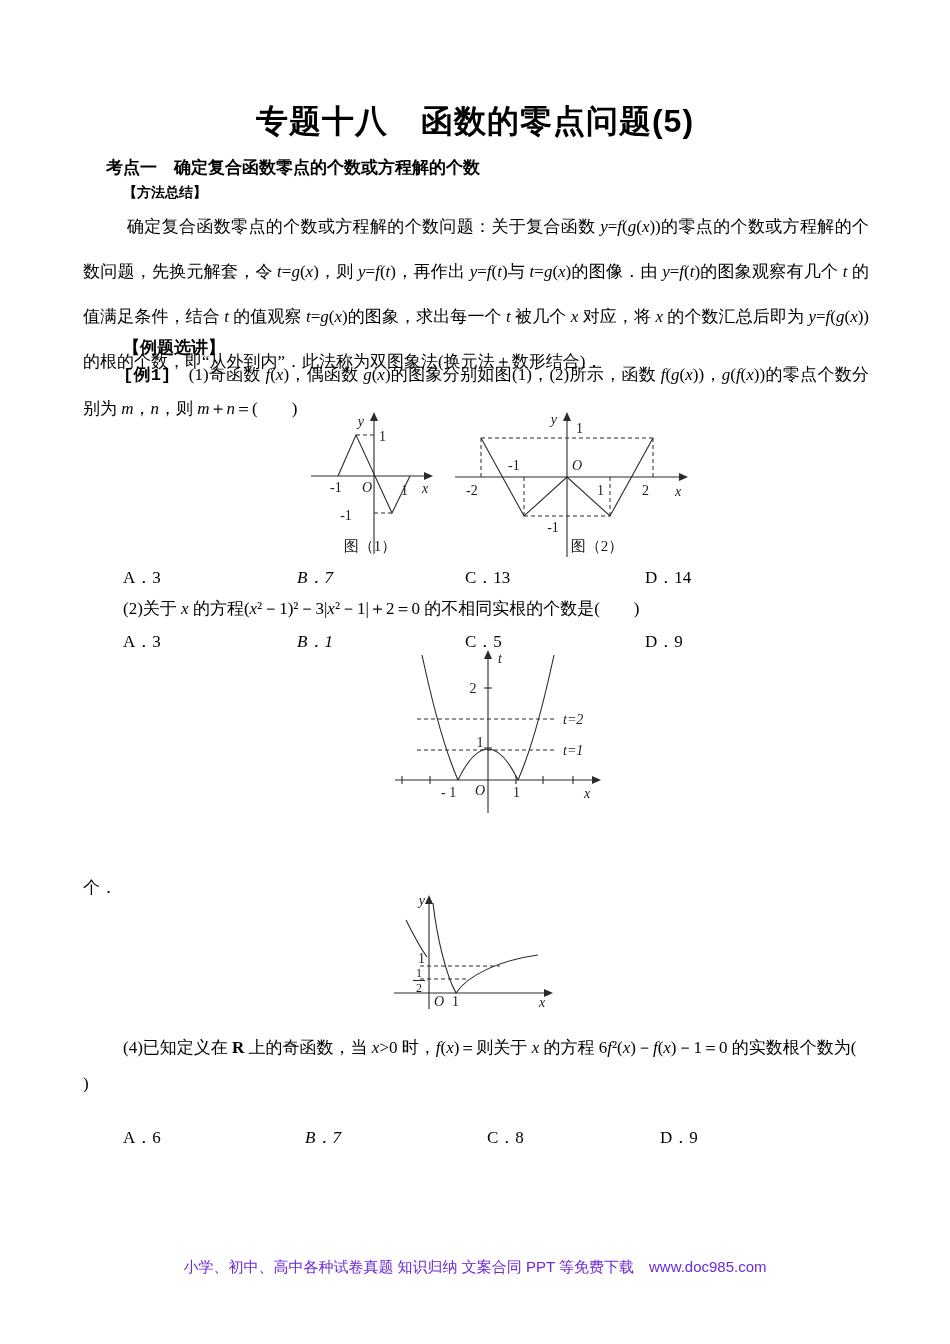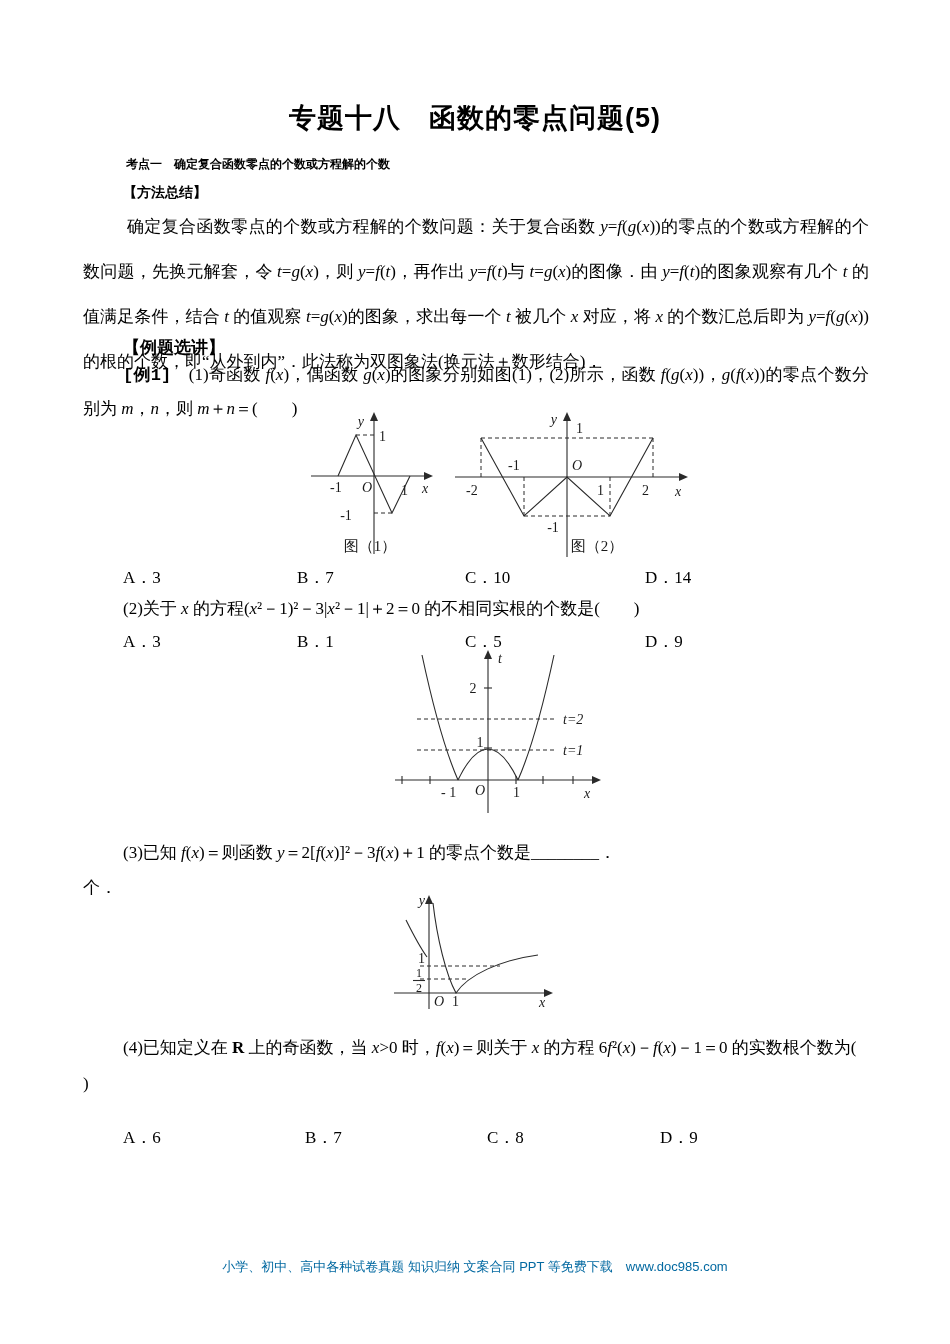--- a/index.html
+++ b/index.html
@@ -1,34 +1,34 @@
 <!DOCTYPE html>
 <html><head>
 <meta charset="utf-8">
 <style>
   html,body{margin:0;padding:0;background:#fff;}
   #page{position:relative;width:950px;height:1344px;background:#ffffff;color:#000;
         font-family:"Liberation Serif","DejaVu Serif",serif;font-size:17px;overflow:hidden;}
   .abs{position:absolute;}
   .hei{font-family:"Liberation Sans","DejaVu Sans",sans-serif;font-weight:bold;}
-  .title{top:100px;left:0;width:950px;text-align:center;font-size:27px;letter-spacing:1px;}
-  .topic{top:156px;left:126px;font-size:12px;}
+  .title{top:100px;left:0;width:950px;text-align:center;font-size:32px;letter-spacing:1px;}
+  .topic{top:156px;left:106px;font-size:17px;}
   .method-head{top:184px;left:123px;font-size:14px;}
   .para{left:83px;width:786px;line-height:45px;text-align:justify;}
   .method-para{top:204px;text-indent:44px;}
   .examples-head{top:336px;left:123px;font-size:17px;}
   .ex1{top:358px;line-height:33px;text-indent:40px;}
   .ex1 .exlabel{font-family:Liberation Mono, monospace;font-weight:bold;}
   .qline{left:123px;width:760px;white-space:nowrap;}
   .optrow{left:0;width:922px;height:26px;}
   .optrow span{position:absolute;white-space:nowrap;}
-  .o1{left:123px;} .o2{left:297px;} .o3{left:465px;} .o4{left:645px;}
+  .o1{left:123px;} .o2{left:297px;font-style:italic;} .o3{left:465px;} .o4{left:645px;}
   .r3 .o2{left:305px;} .r3 .o3{left:487px;} .r3 .o4{left:660px;}
   .cont{left:83px;}
-  .footer{top:1258px;left:0;width:950px;text-align:center;font-size:13px;color:#0369a1;
+  .footer{top:1258px;left:0;width:950px;text-align:center;font-size:15px;color:#6d28d9;
           font-family:"Liberation Sans","DejaVu Sans",sans-serif;font-weight:normal;}
   i{font-family:"Liberation Serif","DejaVu Serif",serif;}
   svg{overflow:visible;}
   svg text{font-family:"Liberation Serif","DejaVu Serif",serif;font-size:14px;fill:#1a1a1a;}
   svg text.it{font-style:italic;}
   svg text.cap{font-size:15px;font-style:normal;}
   .st{stroke:#2a2a2a;stroke-width:1.1;fill:none;}
   .dash{stroke:#2a2a2a;stroke-width:1;fill:none;stroke-dasharray:4,3;}
   .ar{fill:#2a2a2a;stroke:none;}
 </style>
@@ -86,21 +86,21 @@
     <text x="144" y="85">1</text>
     <text x="189" y="85">2</text>
     <text class="it" x="222" y="86">x</text>
     <text x="100" y="122" text-anchor="middle">-1</text>
     <text class="cap" x="144" y="141" text-anchor="middle">图（2）</text>
   </svg>
 
   <div class="abs optrow" style="top:566px;">
     <span class="o1">A．3</span>
     <span class="o2">B．7</span>
-    <span class="o3">C．10</span>
+    <span class="o3">C．13</span>
     <span class="o4">D．14</span>
   </div>
 
   <div class="abs qline" style="top:597px;">(2)关于 <i>x</i> 的方程(<i>x</i>²－1)²－3|<i>x</i>²－1|＋2＝0 的不相同实根的个数是(　　)</div>
 
   <div class="abs optrow" style="top:630px;">
     <span class="o1">A．3</span>
     <span class="o2">B．1</span>
     <span class="o3">C．5</span>
     <span class="o4">D．9</span>
@@ -129,21 +129,20 @@
     <text x="88" y="45" text-anchor="middle">2</text>
     <text x="95" y="99" text-anchor="middle">1</text>
     <text class="it" x="178" y="76">t=2</text>
     <text class="it" x="178" y="107">t=1</text>
     <text x="56" y="149">- 1</text>
     <text class="it" x="90" y="147">O</text>
     <text x="128" y="149">1</text>
     <text class="it" x="199" y="150">x</text>
   </svg>
 
-  <div class="abs qline" style="top:841px;">(3)已知 <i>f</i>(<i>x</i>)＝则函数 <i>y</i>＝2[<i>f</i>(<i>x</i>)]²－3<i>f</i>(<i>x</i>)＋1 的零点个数是________．</div>
   <div class="abs cont" style="top:876px;">个．</div>
 
   <svg class="abs" style="left:392px;top:893px;" width="175" height="122" viewBox="0 0 175 122">
     <line class="st" x1="37" y1="8" x2="37" y2="116"></line>
     <path class="ar" d="M37,2 L33,11 L41,11 Z"></path>
     <line class="st" x1="2" y1="100" x2="155" y2="100"></line>
     <path class="ar" d="M161,100 L152,96 L152,104 Z"></path>
     <path class="st" d="M14,27 C21,41 27,53 35,64"></path>
     <path class="st" d="M41,10 C45,45 54,82 64,100 C76,82 108,67 146,62"></path>
     <line class="dash" x1="28" y1="73" x2="108" y2="73"></line>

